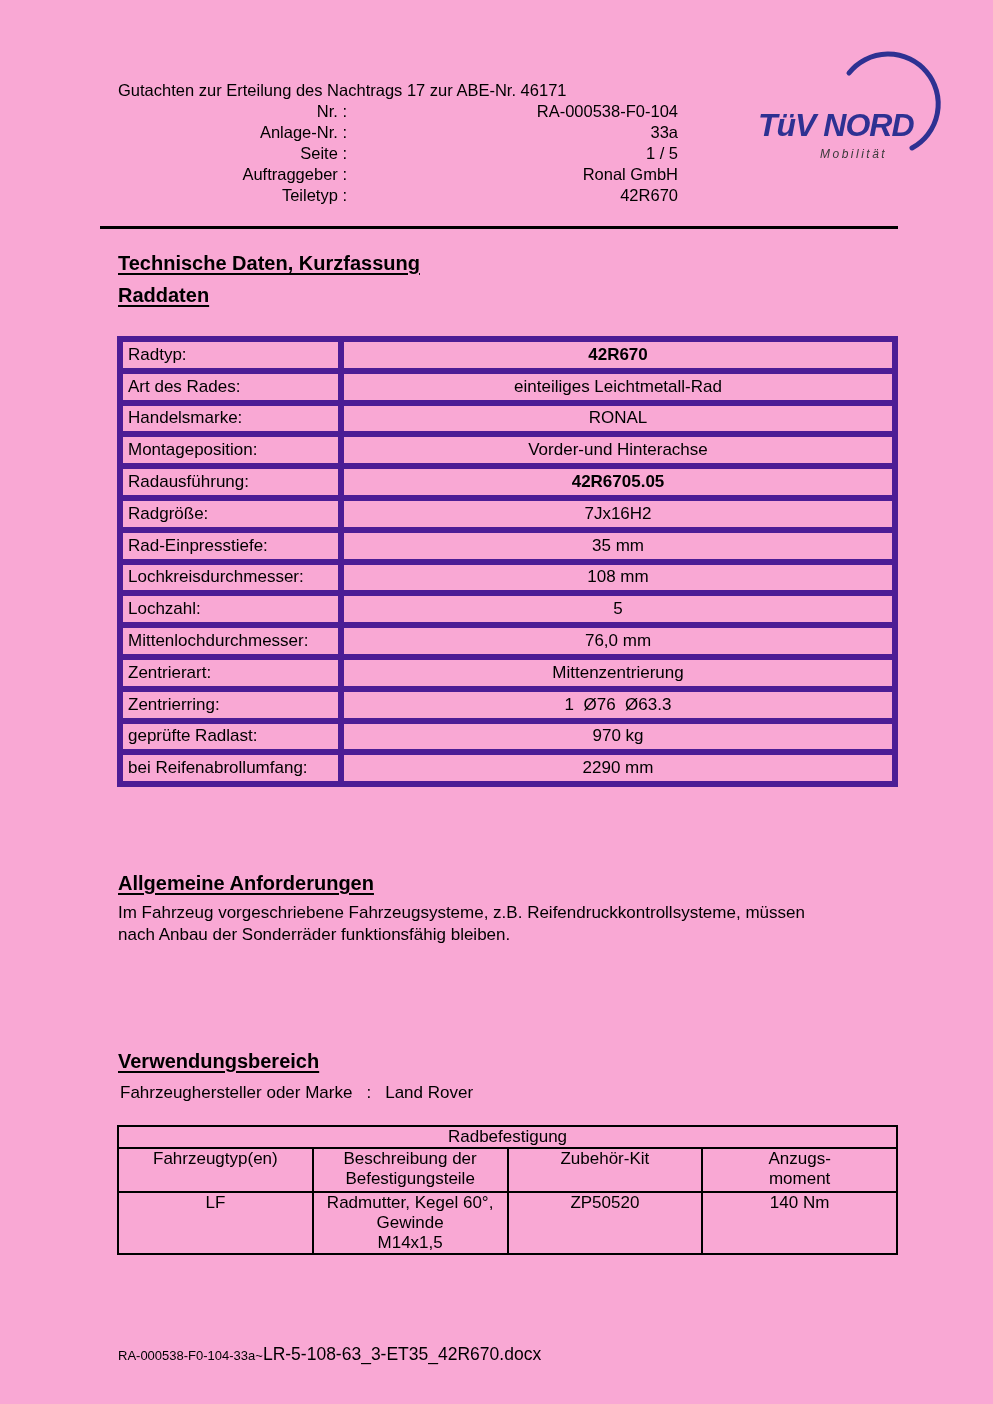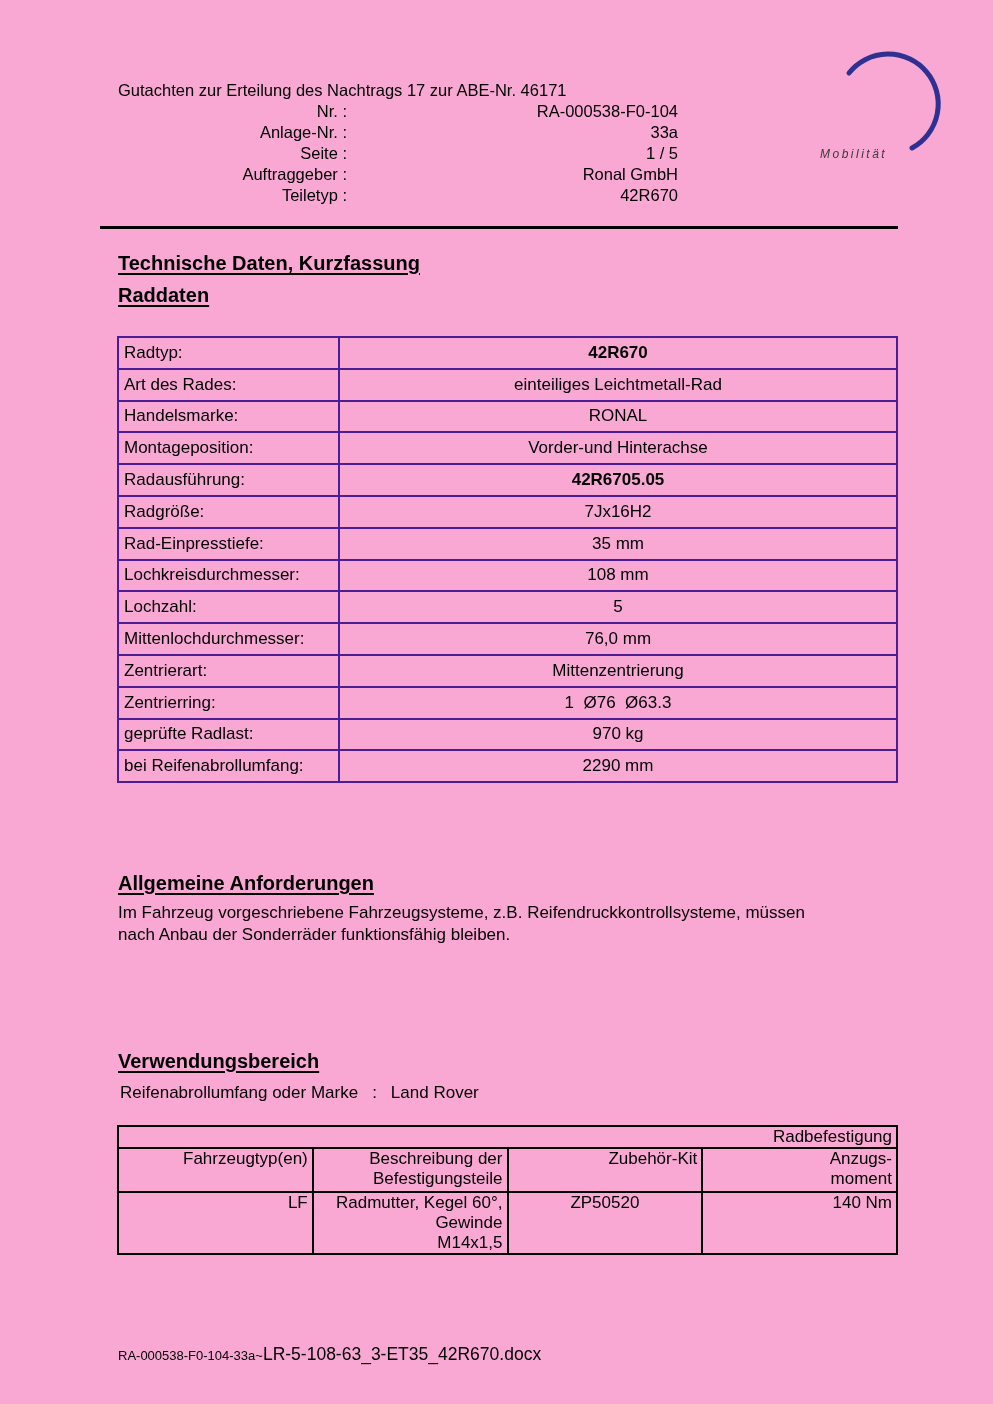--- a/index.html
+++ b/index.html
@@ -42,38 +42,38 @@
   .h-tech { top:252px; }
   .h-rad  { top:284px; }
   .h-allg { top:872px; }
   .h-verw { top:1050px; }
 
   
   .wheel-table {
     position:absolute; left:117px; top:336px; width:781px;
     border-collapse:collapse; table-layout:fixed; font-size:17px;
   }
-  .wheel-table td { border:2px solid #4c1d95; height:31.8px; padding:1px 5px; }
+  .wheel-table td { border:6px solid #4c1d95; height:31.8px; padding:1px 5px; }
   .wheel-table .lbl { width:221px; text-align:left; }
   .wheel-table .val { text-align:center; white-space:pre-wrap; }
   .row-bold .val { font-weight:bold; }
 
   
   .body-par { position:absolute; left:118px; top:902px; width:780px; line-height:21.5px; white-space:pre-line; }
 
   
   .usage-line { position:absolute; left:120px; top:1083px; }
   .usage-colon { margin-left:14px; margin-right:14px; }
 
   
   .fast-table {
     position:absolute; left:117px; top:1125px; width:781px;
     border-collapse:collapse; table-layout:fixed; font-size:17px;
   }
-  .fast-table td, .fast-table th { border:2px solid #000; padding:0 4px; vertical-align:top; text-align:right; font-weight:normal; }
+  .fast-table td, .fast-table th { border:2px solid #000; padding:0 4px; vertical-align:top; text-align:center; font-weight:normal; }
   .fast-table .c1 { width:266px; }
   .fast-table .c2 { width:330px; }
   .fast-table .c3 { width:109px; }
   .fast-table .c4 { width:76px; }
   .fast-table .title-row td { height:20px; }
   .fast-table .head-row th { height:44px; white-space:pre-line; }
   .fast-table .data-row td { height:42px; white-space:pre-line; }
   .fast-table .kit-cell { text-align:center; }
 
   
@@ -107,20 +107,21 @@
     <div class="header-row">
       <span class="header-label">Teiletyp :</span>
       <span class="header-value">42R670</span>
     </div>
   </div>
 
   <div class="logo">
     <svg class="logo-arc" viewBox="0 0 192 122" xmlns="http://www.w3.org/2000/svg">
       <path d="M 97 23 A 50 50 0 1 1 160 98" fill="none" stroke="#2e3192" stroke-width="5" stroke-linecap="round"></path>
     </svg>
+    <div class="logo-wordmark">TüV NORD</div>
     <div class="logo-tagline">Mobilität</div>
   </div>
 
   <div class="top-rule"></div>
 
   <div class="section-heading h-tech">Technische Daten, Kurzfassung</div>
   <div class="section-heading h-rad">Raddaten</div>
 
   <table class="wheel-table">
     <tbody>
@@ -182,21 +183,21 @@
       </tr>
     </tbody>
   </table>
 
   <div class="section-heading h-allg">Allgemeine Anforderungen</div>
   <div class="body-par">Im Fahrzeug vorgeschriebene Fahrzeugsysteme, z.B. Reifendruckkontrollsysteme, müssen
 nach Anbau der Sonderräder funktionsfähig bleiben.</div>
 
   <div class="section-heading h-verw">Verwendungsbereich</div>
   <div class="usage-line">
-    <span>Reifenabrollumfang oder Marke</span><span class="usage-colon">:</span><span>Land Rover</span>
+    <span>Fahrzeughersteller oder Marke</span><span class="usage-colon">:</span><span>Land Rover</span>
   </div>
 
   <table class="fast-table">
     <tbody>
       <tr class="title-row">
         <td colspan="4">Radbefestigung</td>
       </tr>
       <tr class="head-row">
         <th class="c1">Fahrzeugtyp(en)</th>
         <th class="c2">Beschreibung der Befestigungsteile</th>

